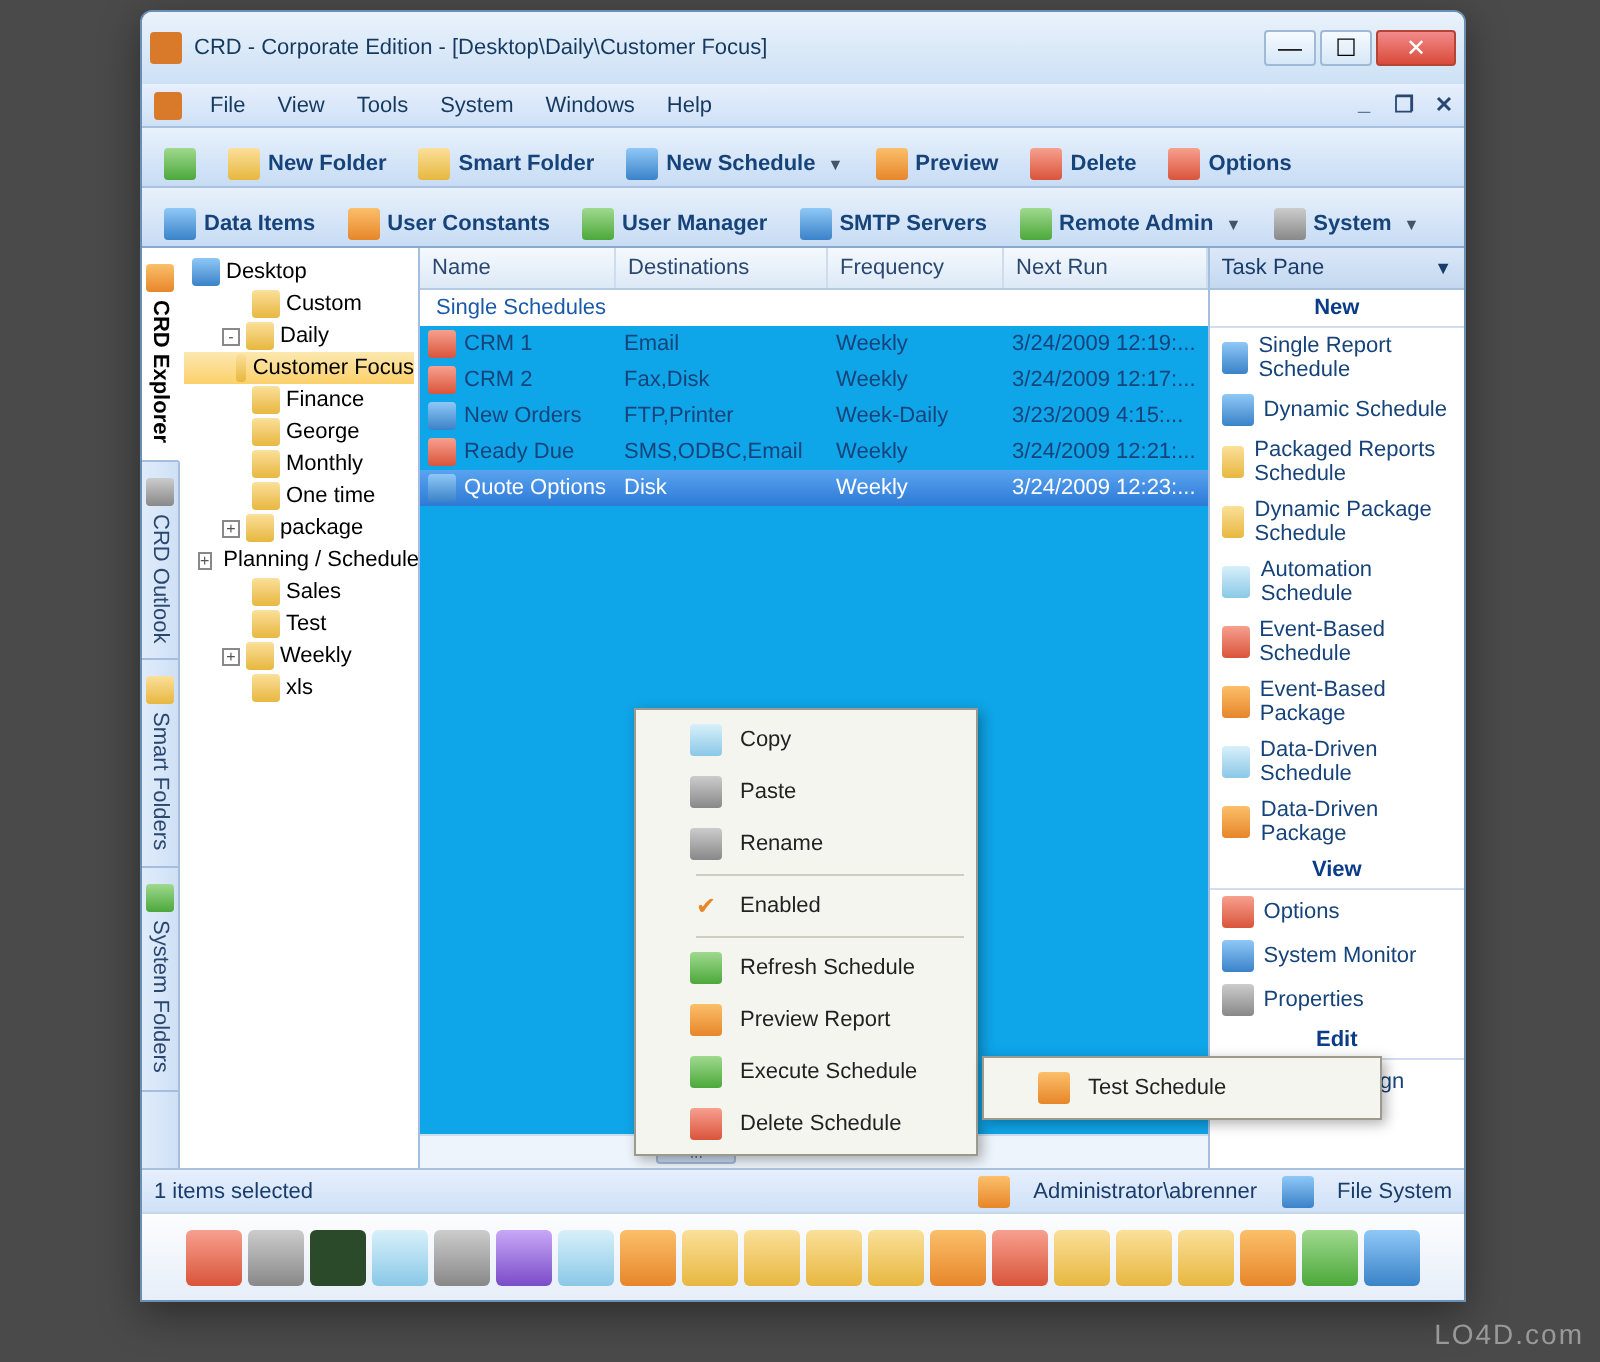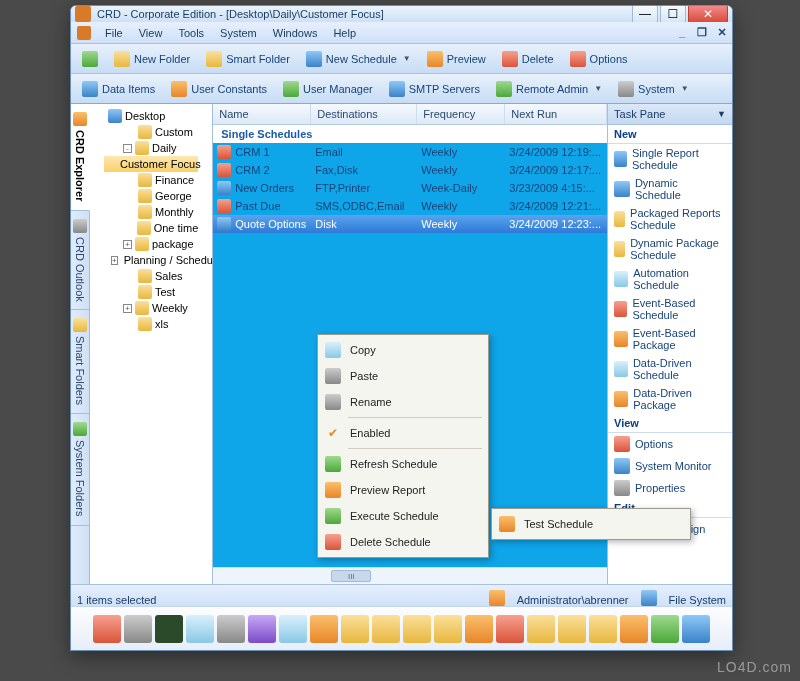--- a/index.html
+++ b/index.html
@@ -1,76 +1,76 @@
 <!DOCTYPE html>
 <html><head>
 <meta charset="utf-8">
 <style>
 * { margin:0; padding:0; box-sizing:border-box; font-family:"Segoe UI",Tahoma,sans-serif; font-size:11px; }
 body { background:#4a4a4a; width:800px; height:681px; overflow:hidden; position:relative; }
 .watermark { position:absolute; right:8px; bottom:6px; color:#999; font-size:14px; letter-spacing:1px; pointer-events:none; z-index:999; }
 .window { position:absolute; left:70px; top:5px; width:663px; height:646px; background:#fff; border:1px solid #6b8eb3; border-radius:6px 6px 0 0; box-shadow:0 6px 20px rgba(0,0,0,.4); display:flex; flex-direction:column; overflow:hidden; }
-.titlebar { height:16px; background:linear-gradient(#eaf2fb,#cde1f5); display:flex; align-items:center; padding:0 4px; }
+.titlebar { height:36px; background:linear-gradient(#eaf2fb,#cde1f5); display:flex; align-items:center; padding:0 4px; }
 .titlebar .appicon { width:16px; height:16px; background:#d97a2a; border-radius:2px; margin-right:6px; }
 .titlebar .title { color:#163a5f; flex:1; }
 .titlebar .winbtn { height:18px; width:26px; margin-left:2px; border:1px solid #9fb9d6; border-radius:2px; display:flex; align-items:center; justify-content:center; font-size:12px; background:linear-gradient(#f5faff,#d6e7f7); cursor:default; }
 .titlebar .winbtn.close { background:linear-gradient(#f28a8a,#d94b3a); color:#fff; width:40px; border-color:#b54434; }
 .menubar { height:22px; background:linear-gradient(#e6effd,#cfe1f7); display:flex; align-items:center; padding-left:6px; color:#163a5f; border-bottom:1px solid #a8c1de; }
 .menubar .mitem { padding:2px 8px; cursor:default; }
 .menubar .micon { width:14px; height:14px; background:#d97a2a; border-radius:2px; margin-right:6px; }
 .menubar .spacer { flex:1; }
 .menubar .mdibtn { width:16px; height:14px; margin:0 2px; color:#2a486f; font-weight:bold; cursor:default; text-align:center; }
-.toolbar { height:30px; background:linear-gradient(#e8f1fc,#c7dcf4); display:flex; align-items:center; padding:0 4px; border-bottom:1px solid #a8c1de; gap:2px; }
+.toolbar { height:30px; background:linear-gradient(#e8f1fc,#c7dcf4); display:flex; align-items:flex-end; padding:0 4px; border-bottom:1px solid #a8c1de; gap:2px;font-weight:bold; }
 .toolbar.row2 { border-bottom:1px solid #8aa9ce; }
 .tbtn { display:flex; align-items:center; padding:2px 6px; border:1px solid transparent; border-radius:3px; color:#16437a; cursor:default; gap:4px; }
 .ticon { width:16px; height:16px; display:inline-block; border-radius:2px; }
 .i-folder { background:linear-gradient(#fbe09a,#e7b73f); }
 .i-blue { background:linear-gradient(#8fc8f7,#3a82c8); }
 .i-green { background:linear-gradient(#9fd98f,#4ca83a); }
 .i-red { background:linear-gradient(#f7a08f,#d9543a); }
 .i-purple { background:linear-gradient(#c8a8f7,#7a4cc8); }
 .i-orange { background:linear-gradient(#fbbf6a,#e7862a); }
 .i-gray { background:linear-gradient(#ccc,#888); }
 .i-table { background:linear-gradient(#d8f0fa,#8ac8e7); }
 .dd { font-size:8px; color:#456; margin-left:2px; }
 .body { flex:1; display:flex; overflow:hidden; position:relative; }
 .sidetabs { width:22px; background:linear-gradient(90deg,#e0ecfb,#cfe0f5); display:flex; flex-direction:column; border-right:1px solid #a3bede; }
 .sidetab { writing-mode:vertical-rl; text-orientation:mixed; padding:8px 2px; color:#2a486f; cursor:default; border-bottom:1px solid #a3bede; display:flex; align-items:center; gap:4px; }
 .sidetab.active { background:#fff; color:#000; font-weight:bold; border-right:1px solid #fff; margin-right:-1px; }
 .sideticon { width:14px; height:14px; display:block; }
-.tree { width:156px; background:#fff; border-right:1px solid #a3bede; overflow:auto; padding:4px 14px; }
+.tree { width:156px; background:#fff; border-right:1px solid #a3bede; overflow:auto; padding:4px 2px; }
 .tree .node { display:flex; align-items:center; padding:1px 0 1px 4px; color:#000; cursor:default; gap:3px; white-space:nowrap; }
 .tree .node.sel { background:#fdba4e; background:linear-gradient(#fce8b0,#fbd06a); }
 .tree .tw { width:9px; height:9px; border:1px solid #888; font-size:8px; line-height:7px; text-align:center; color:#555; }
 .tree .sp { width:12px; display:inline-block; }
 .tree .nicon { width:14px; height:14px; }
 .listarea { flex:1; background:#0ea5e9; display:flex; flex-direction:column; position:relative; }
 .listhdr { display:flex; background:linear-gradient(#f5f9fe,#dde9f7); border-bottom:1px solid #b5cbe3; }
 .listhdr .col { padding:4px 6px; border-right:1px solid #cdddee; color:#2a486f; }
 .c-name{width:98px} .c-dest{width:106px} .c-freq{width:88px} .c-next{flex:1}
-.group { padding:3px 8px; color:#1a5aa8; background:#fff;font-weight:bold; }
+.group { padding:3px 8px; color:#1a5aa8; background:#fff; }
 .row { display:flex; padding:2px 4px; align-items:center; color:#16437a; cursor:default; }
 .row .cell { padding:1px 2px; overflow:hidden; white-space:nowrap; }
 .row .ri { width:14px; height:14px; margin-right:2px; }
 .row.sel { background:linear-gradient(#5aa3f0,#2d7ad6); color:#fff; }
 .hscroll { height:17px; background:#eef4fb; border-top:1px solid #cdddee; position:relative; }
 .hscroll .thumb { position:absolute; left:30%; top:2px; width:40px; height:12px; background:#c8d8ec; border:1px solid #9fb9d6; border-radius:2px; display:flex; align-items:center; justify-content:center; font-size:8px; color:#667; }
 .taskpane { width:168px; background:#fff; border-left:1px solid #a3bede; overflow:auto; }
 .tphdr { background:linear-gradient(#dbe8f8,#c3d8f0); padding:4px 6px; color:#1a3c6a; border-bottom:1px solid #a8c1de; display:flex; align-items:center; }
 .tphdr .flex { flex:1; }
-.tpsection { padding:3px 6px; color:#0a3c8a; font-weight:bold; border-bottom:1px solid #d0ddee; }
+.tpsection { padding:3px 6px; color:#0a3c8a; font-weight:bold; border-bottom:1px solid #d0ddee;text-align:center; }
 .tpitem { display:flex; align-items:center; padding:3px 6px; color:#16437a; cursor:default; gap:5px; }
-.statusbar { height:22px; background:linear-gradient(#e6effd,#cfe1f7); border-top:1px solid #a8c1de; display:flex; align-items:flex-end; padding:0 6px; color:#1a3c6a; gap:12px; }
+.statusbar { height:22px; background:linear-gradient(#e6effd,#cfe1f7); border-top:1px solid #a8c1de; display:flex; align-items:center; padding:0 6px; color:#1a3c6a; gap:12px; }
 .statusbar .flex { flex:1; }
 .bottombar { height:44px; background:linear-gradient(#fdfdfe,#e6eef9); border-top:1px solid #c3d6eb; display:flex; align-items:center; justify-content:center; gap:3px; padding:0 6px; }
 .bottombar .bicon { width:28px; height:28px; border-radius:3px; cursor:default; }
 .footerbar { height:20px; background:linear-gradient(#e6effd,#cfe1f7); border-top:1px solid #c3d6eb; display:flex; align-items:center; padding:0 6px; color:#2a486f; gap:10px; }
 .footerbar .flex { flex:1; }
 .ctxmenu { position:absolute; background:#f5f5f0; border:1px solid #9c9a8c; box-shadow:2px 2px 6px rgba(0,0,0,.3); padding:2px; z-index:100; }
-.ctxitem { display:flex; align-items:center; padding:4px 24px 4px 4px; gap:8px; color:#222; cursor:default; position:relative; }
+.ctxitem { display:flex; align-items:center; padding:4px 24px 4px 4px; gap:8px; color:#222; cursor:default; position:relative;margin-left:20px; }
 .ctxsep { height:1px; background:#d0cdc0; margin:2px 4px 2px 28px; }
 .ctxicon { width:18px; height:18px; display:flex; align-items:center; justify-content:center; }
 .ctxcheck { color:#e7862a; font-size:12px; }
 #ctx1 { left:246px; top:230px; width:172px; }
 #ctx2 { left:420px; top:404px; width:200px; }
 </style>
 </head>
 <body>
 
 <div class="window">
@@ -291,21 +291,21 @@
           </div>
           <div class="row">
             <span class="ri ticon i-blue"></span>
             <span class="cell c-name" style="width:80px">New Orders</span>
             <span class="cell c-dest">FTP,Printer</span>
             <span class="cell c-freq">Week-Daily</span>
             <span class="cell c-next">3/23/2009 4:15:...</span>
           </div>
           <div class="row">
             <span class="ri ticon i-red"></span>
-            <span class="cell c-name" style="width:80px">Past Due</span>
+            <span class="cell c-name" style="width:80px">Ready Due</span>
             <span class="cell c-dest">SMS,ODBC,Email</span>
             <span class="cell c-freq">Weekly</span>
             <span class="cell c-next">3/24/2009 12:21:...</span>
           </div>
           <div class="row sel">
             <span class="ri ticon i-blue"></span>
             <span class="cell c-name" style="width:80px">Quote Options</span>
             <span class="cell c-dest">Disk</span>
             <span class="cell c-freq">Weekly</span>
             <span class="cell c-next">3/24/2009 12:23:...</span>

